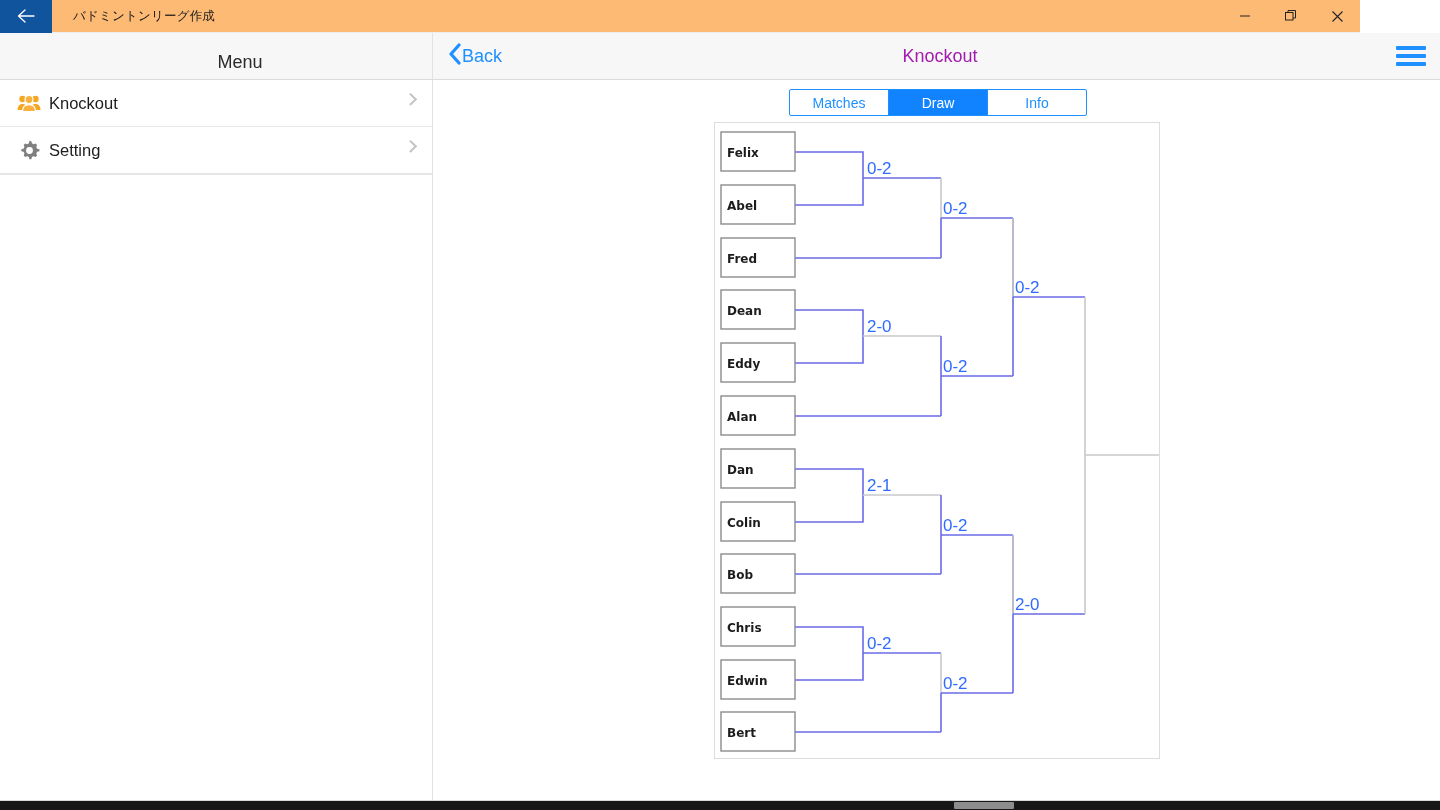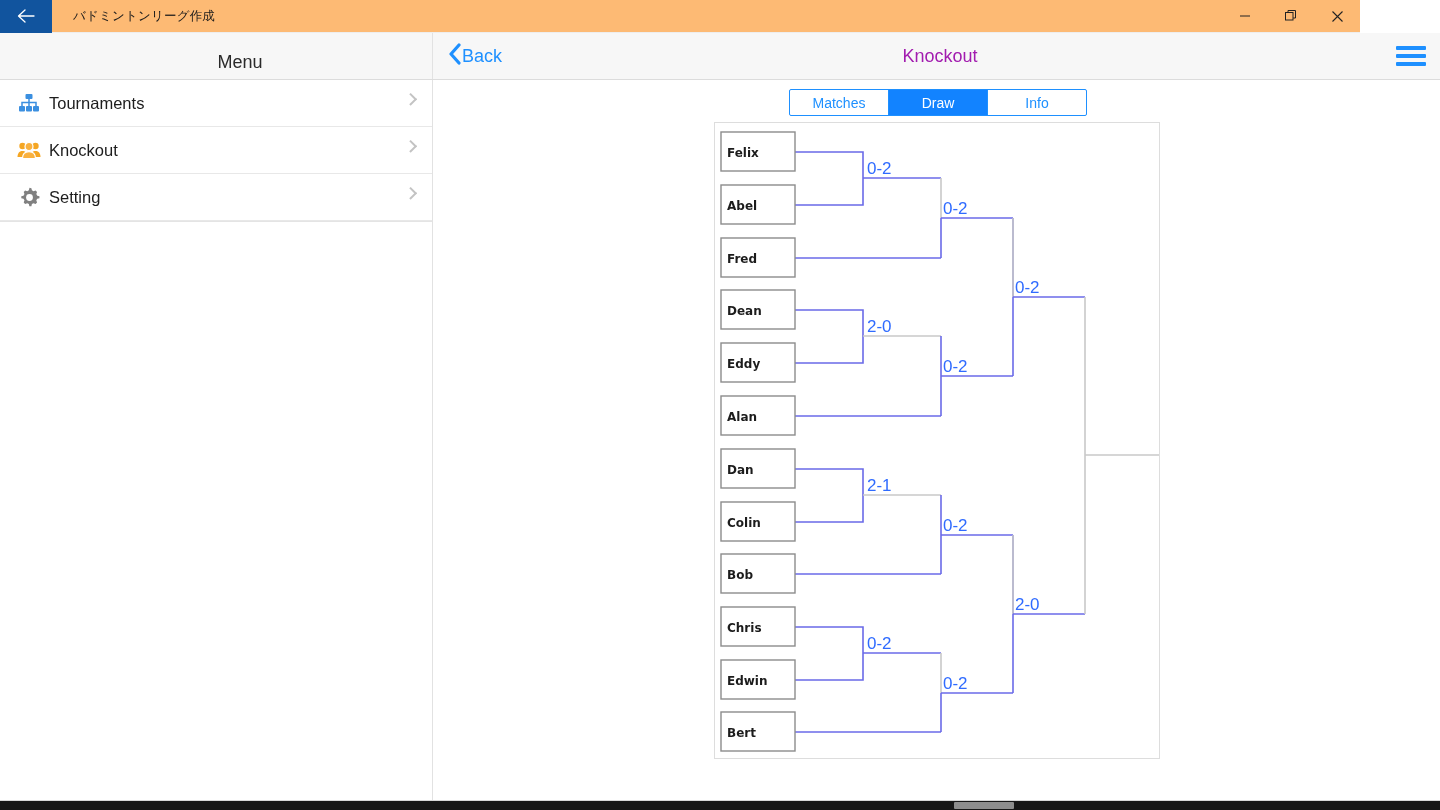--- a/index.html
+++ b/index.html
@@ -194,33 +194,20 @@
   <div id="hamburger">
     <i></i>
     <i></i>
     <i></i>
   </div>
 </div>
 
 <div id="sidebar">
   <div id="sidebar-list">
 
-    <div class="side-row">
-      <span class="side-ico">
-        <svg width="22" height="20" viewBox="0 0 22 20">
-          <rect x="7.5" y="1" width="7" height="5" rx="1" fill="#3b8fe0"></rect>
-          <rect x="1" y="13" width="6" height="5.5" rx="1" fill="#3b8fe0"></rect>
-          <rect x="8" y="13" width="6" height="5.5" rx="1" fill="#3b8fe0"></rect>
-          <rect x="15" y="13" width="6" height="5.5" rx="1" fill="#3b8fe0"></rect>
-          <path d="M11 6 V9.5 M4 13 V9.5 H18 V13 M11 9.5 V13" stroke="#3b8fe0" stroke-width="1.5" fill="none"></path>
-        </svg>
-      </span>
-      <span class="side-lbl">Tournaments</span>
-      <span class="chev"></span>
-    </div>
 
     <div class="side-row">
       <span class="side-ico">
         <svg width="24" height="20" viewBox="0 0 24 20">
           <circle cx="5.5" cy="6" r="3.2" fill="#f5a623"></circle>
           <circle cx="18.5" cy="6" r="3.2" fill="#f5a623"></circle>
           <path d="M0.5 17 C0.5 12.6 3 11 5.5 11 C8 11 10.5 12.6 10.5 17 Z" fill="#f5a623"></path>
           <path d="M13.5 17 C13.5 12.6 16 11 18.5 11 C21 11 23.5 12.6 23.5 17 Z" fill="#f5a623"></path>
           <circle cx="12" cy="6.5" r="4" fill="#f9b13f" stroke="#ffffff" stroke-width="1.2"></circle>
           <path d="M5.5 18.6 C5.5 13.5 8.6 11.6 12 11.6 C15.4 11.6 18.5 13.5 18.5 18.6 Z" fill="#f9b13f" stroke="#ffffff" stroke-width="1.2"></path>

